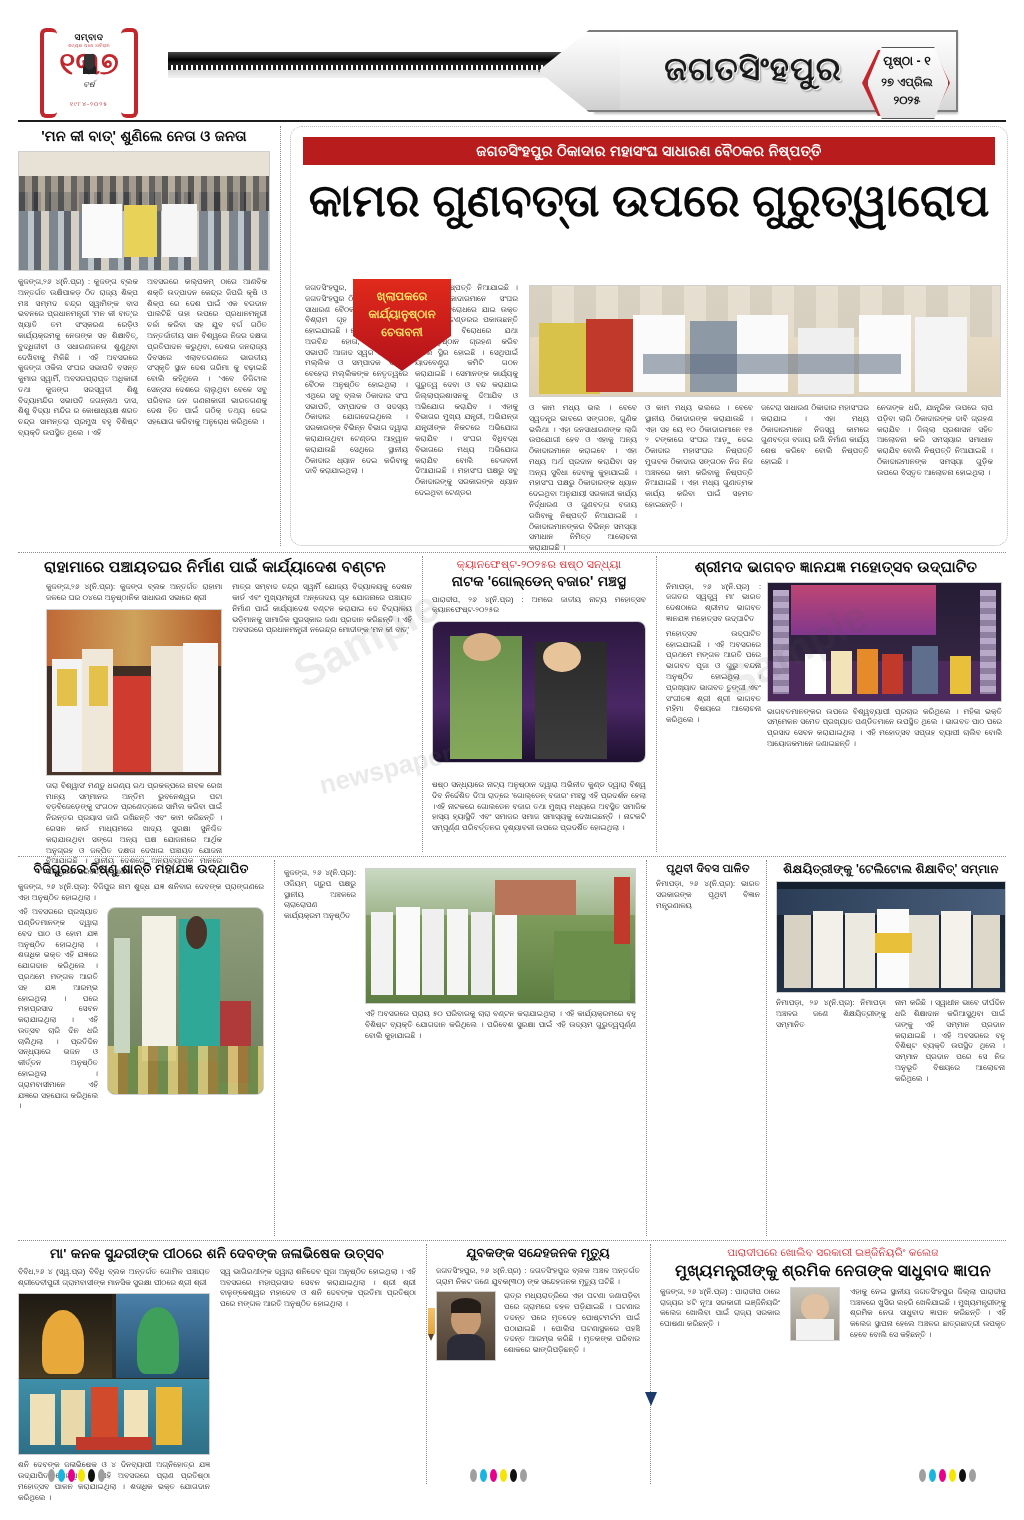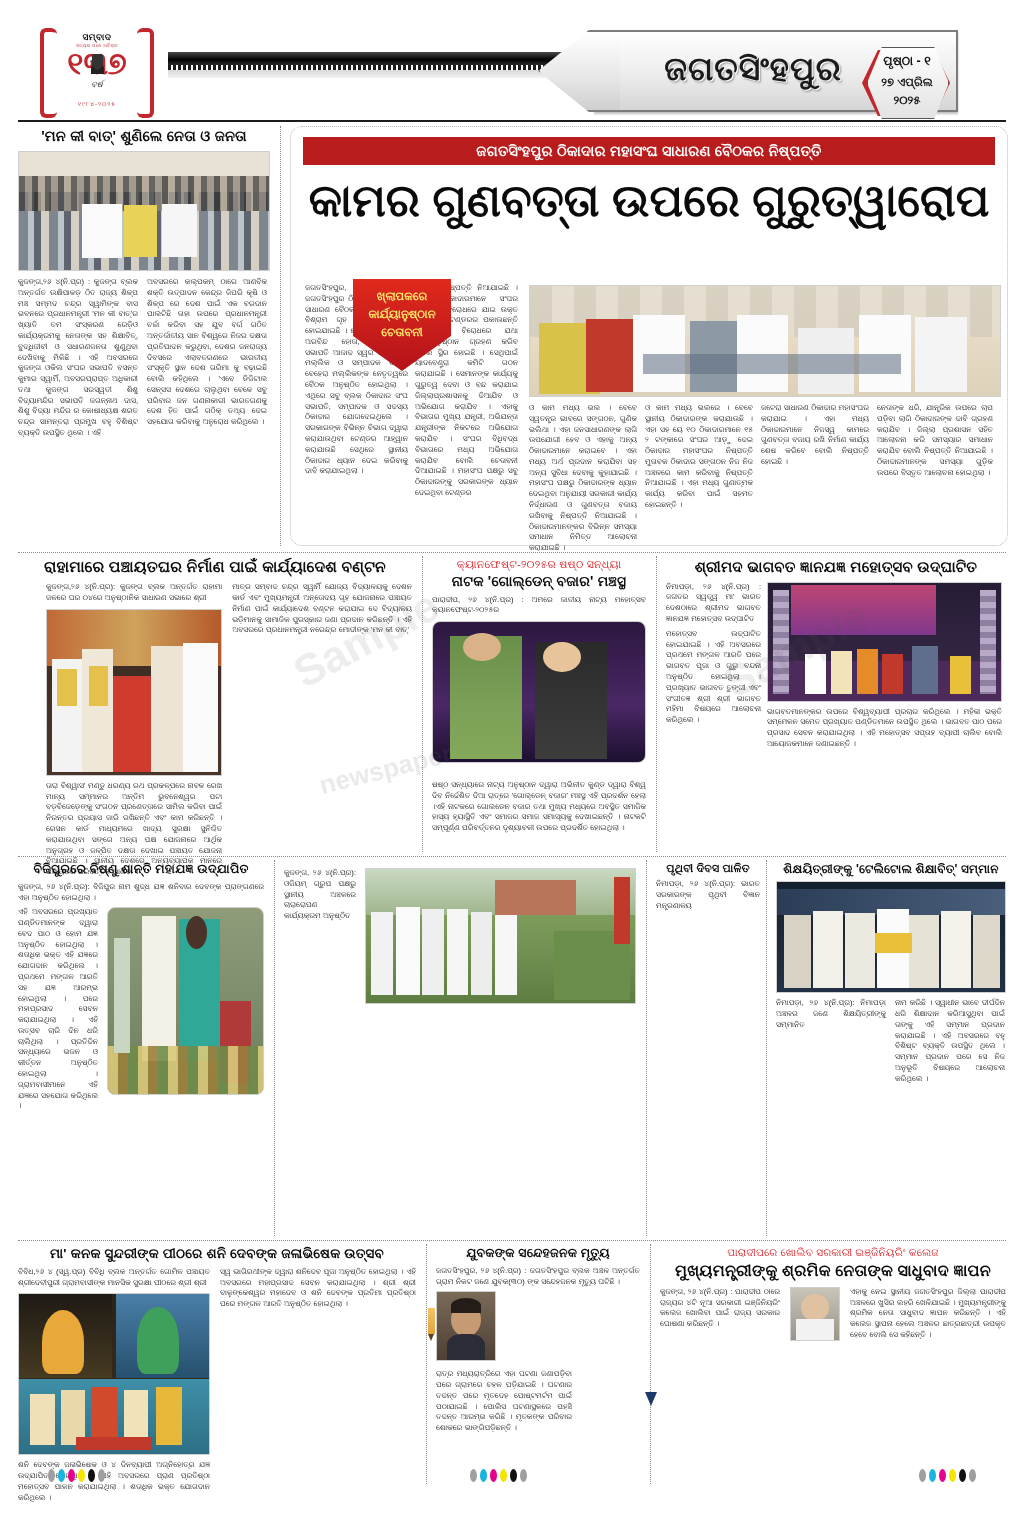--- a/index.html
+++ b/index.html
@@ -5,21 +5,21 @@
   html,body{margin:0;padding:0;background:#fff;}
   body{width:1024px;height:1520px;position:relative;overflow:hidden;
        font-family:"Liberation Sans", sans-serif;color:#111;}
 
   
   .page{position:absolute;left:0;top:0;width:1024px;height:1520px;background:#ffffff;}
   .inner{position:absolute;left:18px;top:24px;width:988px;height:1472px;}
 
   
   .masthead{position:relative;height:92px;}
-  .logo{position:absolute;left:22px;top:4px;width:114px;height:82px;}
+  .logo{position:absolute;left:22px;top:4px;width:98px;height:82px;}
   .logo .brk{position:absolute;top:0;width:13px;height:82px;border:4px solid #c1272d;border-radius:6px;}
   .logo .brk.l{left:0;border-right:none;}
   .logo .brk.r{right:0;border-left:none;}
   .logo .t1{position:absolute;left:0;right:0;top:4px;text-align:center;font-size:9px;font-weight:bold;color:#111;letter-spacing:.5px;}
   .logo .t2{position:absolute;left:0;right:0;top:15px;text-align:center;font-size:4.5px;color:#c1272d;letter-spacing:.3px;}
   .logo .big{position:absolute;left:0;right:0;top:20px;text-align:center;font-size:31px;font-weight:bold;color:#c1272d;line-height:1;}
   .logo .sig{position:absolute;left:0;right:0;top:52px;text-align:center;font-size:8px;color:#111;font-style:italic;}
   .logo .t3{position:absolute;left:0;right:0;bottom:2px;text-align:center;font-size:6px;color:#c1272d;letter-spacing:1px;}
   .logo .face{position:absolute;left:50%;top:26px;margin-left:-8px;width:17px;height:20px;background:
      radial-gradient(ellipse at 50% 30%, #333 0 48%, transparent 49%),
@@ -293,20 +293,21 @@
           <div style="position:absolute;left:48%;top:8%;width:30%;height:26%;background:#b9755a;"></div>
           <div style="position:absolute;left:2%;top:32%;width:8%;height:62%;background:#f2f2f2;"></div>
           <div style="position:absolute;left:11%;top:28%;width:9%;height:66%;background:#fafafa;"></div>
           <div style="position:absolute;left:21%;top:30%;width:8%;height:64%;background:#efefef;"></div>
           <div style="position:absolute;left:30%;top:30%;width:8%;height:64%;background:#f5f5f5;"></div>
           <div style="position:absolute;left:39%;top:32%;width:8%;height:62%;background:#ededed;"></div>
           <div style="position:absolute;left:48%;top:34%;width:8%;height:60%;background:#f7f7f7;"></div>
           <div style="position:absolute;left:70%;top:46%;width:28%;height:52%;background:#6b8f4a;"></div>
           <div style="position:absolute;right:2%;top:6%;width:6%;height:50%;background:#c0392b;"></div>
         </div>
+        <div class="dek" style="margin-top:5px;">ଏହି ଅବସରରେ ପ୍ରାୟ ୫୦ ପରିବାରକୁ ଚାରା ବଣ୍ଟନ କରାଯାଇଥିଲା । ଏହି କାର୍ଯ୍ୟକ୍ରମରେ ବହୁ ବିଶିଷ୍ଟ ବ୍ୟକ୍ତି ଯୋଗଦାନ କରିଥିଲେ । ପରିବେଶ ସୁରକ୍ଷା ପାଇଁ ଏହି ଉଦ୍ୟମ ଗୁରୁତ୍ୱପୂର୍ଣ୍ଣ ବୋଲି କୁହାଯାଇଛି ।</div>
       </div>
     </div>
   </div>
 
   <div class="rule-v" style="left:628px;top:836px;height:376px;"></div>
 
   <div style="position:absolute;left:638px;top:838px;width:104px;">
     <div class="ttl" style="font-size:11px;">ପୃଥିବୀ ଦିବସ ପାଳିତ</div>
     <div class="dek" style="margin-top:4px;">ନିମାପଡ଼ା, ୨୬ ୪(ନି.ପ୍ର): ଭାରତ ସରକାରଙ୍କ ପୃଥିବୀ ବିଜ୍ଞାନ ମନ୍ତ୍ରଣାଳୟ</div>
   </div>
@@ -360,21 +361,21 @@
         <div class="dek">ସ୍ୱ ଭାଗିରଥୀଙ୍କ ଦ୍ୱାରା ଶନିଦେବ ପୂଜା ଅନୁଷ୍ଠିତ ହୋଇଥିଲା । ଏହି ଅବସରରେ ମହାପ୍ରସାଦ ସେବନ କରାଯାଇଥିଲା । ଶ୍ରୀ ଶ୍ରୀ ବାଳୁଙ୍କେଶ୍ୱର ମହାଦେବ ଓ ଶନି ଦେବଙ୍କ ପ୍ରତିମା ପ୍ରତିଷ୍ଠା ପରେ ମଙ୍ଗଳ ଆରତି ଅନୁଷ୍ଠିତ ହୋଇଥିଲା ।</div>
       </div>
     </div>
   </div>
 
   <div class="rule-v" style="left:408px;top:1220px;height:240px;"></div>
 
   <div style="position:absolute;left:418px;top:1222px;width:204px;">
     <div class="ttl" style="font-size:12.5px;">ଯୁବକଙ୍କ ସନ୍ଦେହଜନକ ମୃତ୍ୟୁ</div>
     <div class="dek" style="margin-top:5px;">ଜଗତସିଂହପୁର, ୨୬ ୪(ନି.ପ୍ର) : ଜଗତସିଂହପୁର ବ୍ଲକ ଅଞ୍ଚଳ ଅନ୍ତର୍ଗତ ଗ୍ରାମ ନିକଟ ଜଣେ ଯୁବକ(୩୦) ଙ୍କ ସନ୍ଦେହଜନକ ମୃତ୍ୟୁ ଘଟିଛି ।</div>
-    <div style="display:flex;gap:8px;margin-top:4px;flex-direction:column;">
+    <div style="display:flex;gap:8px;margin-top:4px;">
       <div style="width:60px;">
         <div class="photo" style="height:68px;">
           <div style="position:absolute;inset:0;background:linear-gradient(#7a6a58,#4e4034);"></div>
           <div style="position:absolute;left:24%;top:14%;width:52%;height:52%;background:#c69a72;border-radius:50%;"></div>
           <div style="position:absolute;left:18%;top:62%;width:64%;height:40%;background:#2c2c38;border-radius:40% 40% 0 0;"></div>
           <div style="position:absolute;left:24%;top:8%;width:52%;height:22%;background:#241d17;border-radius:50% 50% 0 0;"></div>
         </div>
       </div>
       <div style="width:136px;">
         <div class="dek">ରାତ୍ର ମଧ୍ୟରାତ୍ରିରେ ଏହା ଘଟଣା ଜଣାପଡ଼ିବା ପରେ ଗ୍ରାମରେ ଚହଳ ପଡ଼ିଯାଇଛି । ଘଟଣାର ତଦନ୍ତ ପରେ ମୃତଦେହ ପୋଷ୍ଟମର୍ଟମ ପାଇଁ ପଠାଯାଇଛି । ପୋଲିସ ଘଟଣାସ୍ଥଳରେ ପହଞ୍ଚି ତଦନ୍ତ ଆରମ୍ଭ କରିଛି । ମୃତକଙ୍କ ପରିବାର ଶୋକରେ ଭାଙ୍ଗିପଡ଼ିଛନ୍ତି ।</div>

